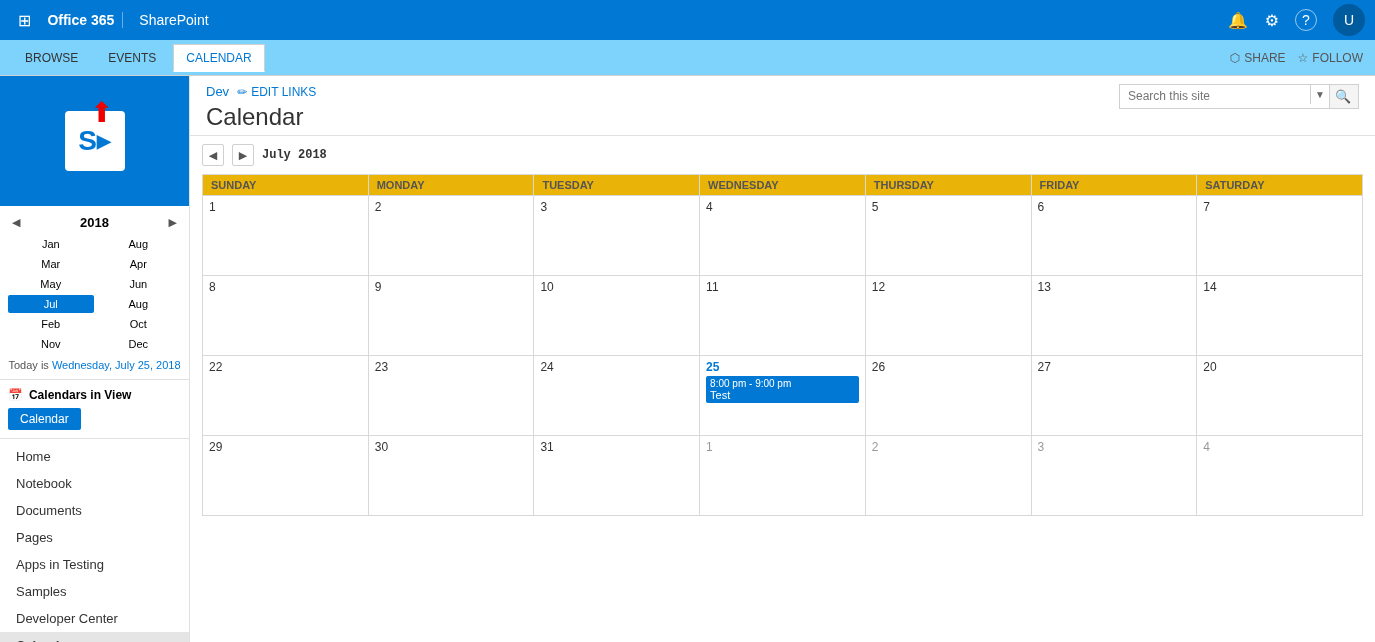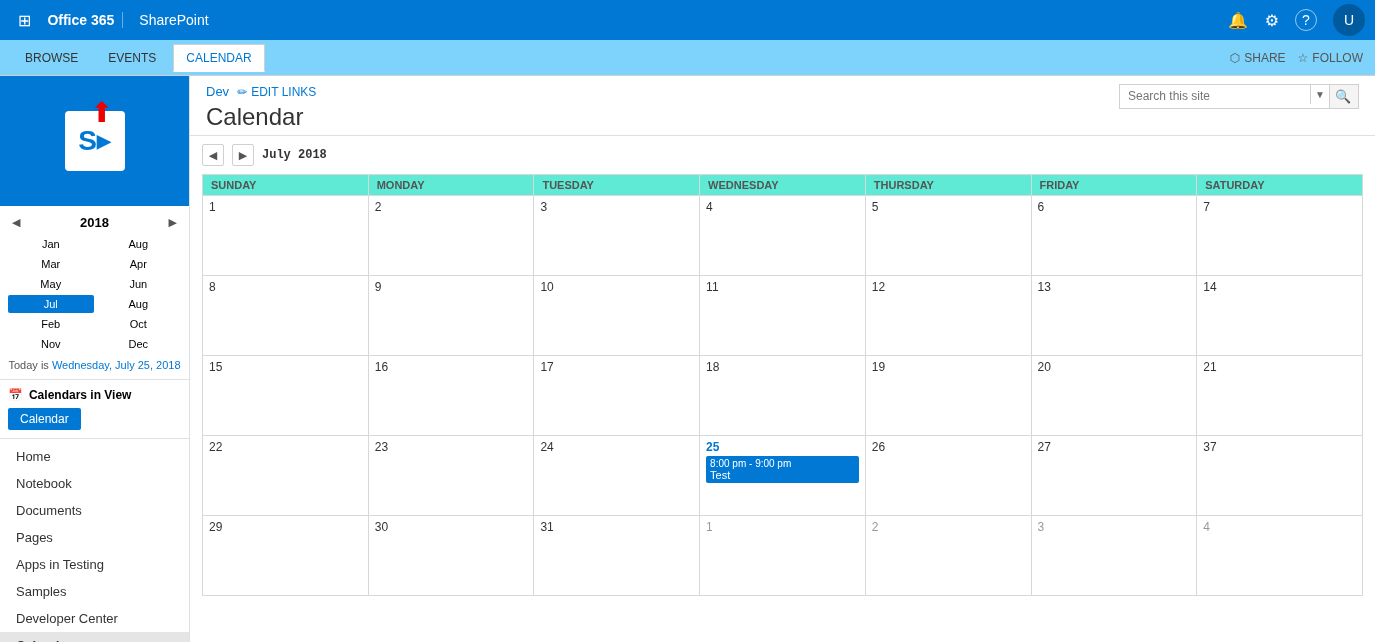--- a/index.html
+++ b/index.html
@@ -338,21 +338,21 @@
       color: #333;
       font-family: Liberation Mono, monospace;
     }
 
     
     .calendar-grid {
       width: 100%;
       border-collapse: collapse;
     }
     .calendar-grid th {
-      background: #5eead4;
+      background: #eab308;
       border: 1px solid #d8d8d8;
       padding: 4px 8px;
       text-align: left;
       font-size: 11px;
       font-weight: 600;
       color: #555;
       text-transform: uppercase;
     }
     .calendar-grid td {
       border: 1px solid #d8d8d8;
@@ -534,44 +534,35 @@
           <tr>
             <td><span class="cal-day-num">8</span></td>
             <td><span class="cal-day-num">9</span></td>
             <td><span class="cal-day-num">10</span></td>
             <td><span class="cal-day-num">11</span></td>
             <td><span class="cal-day-num">12</span></td>
             <td><span class="cal-day-num">13</span></td>
             <td><span class="cal-day-num">14</span></td>
           </tr>
 
-          <tr>
-            <td><span class="cal-day-num">15</span></td>
-            <td><span class="cal-day-num">16</span></td>
-            <td><span class="cal-day-num">17</span></td>
-            <td><span class="cal-day-num">18</span></td>
-            <td><span class="cal-day-num">19</span></td>
-            <td><span class="cal-day-num">20</span></td>
-            <td><span class="cal-day-num">21</span></td>
-          </tr>
 
           <tr>
             <td><span class="cal-day-num">22</span></td>
             <td><span class="cal-day-num">23</span></td>
             <td><span class="cal-day-num">24</span></td>
             <td>
               <span class="cal-day-num today">25</span>
               <div class="cal-event">
                 <div class="cal-event-time">8:00 pm - 9:00 pm</div>
                 <div>Test</div>
               </div>
             </td>
             <td><span class="cal-day-num">26</span></td>
             <td><span class="cal-day-num">27</span></td>
-            <td><span class="cal-day-num">37</span></td>
+            <td><span class="cal-day-num">20</span></td>
           </tr>
 
           <tr>
             <td><span class="cal-day-num">29</span></td>
             <td><span class="cal-day-num">30</span></td>
             <td><span class="cal-day-num">31</span></td>
             <td><span class="cal-day-num cal-next-month">1</span></td>
             <td><span class="cal-day-num cal-next-month">2</span></td>
             <td><span class="cal-day-num cal-next-month">3</span></td>
             <td><span class="cal-day-num cal-next-month">4</span></td>

